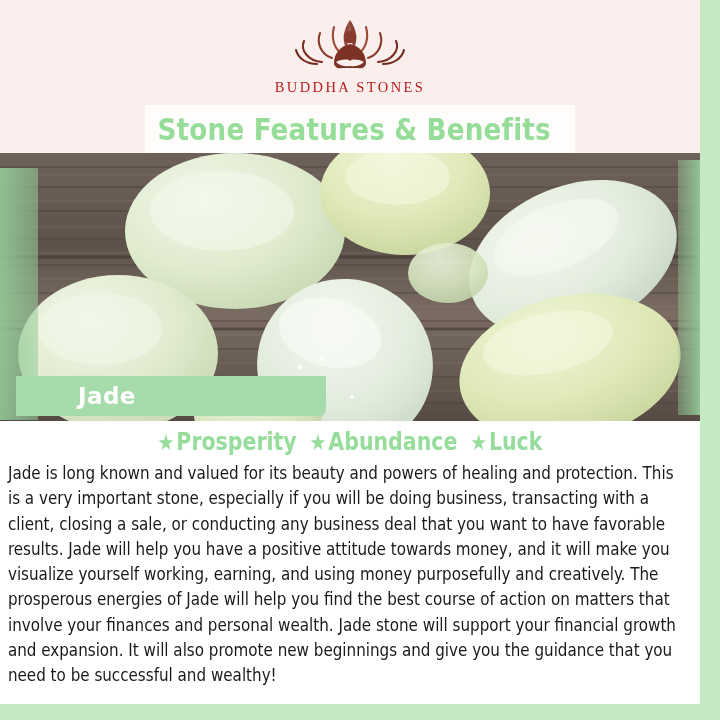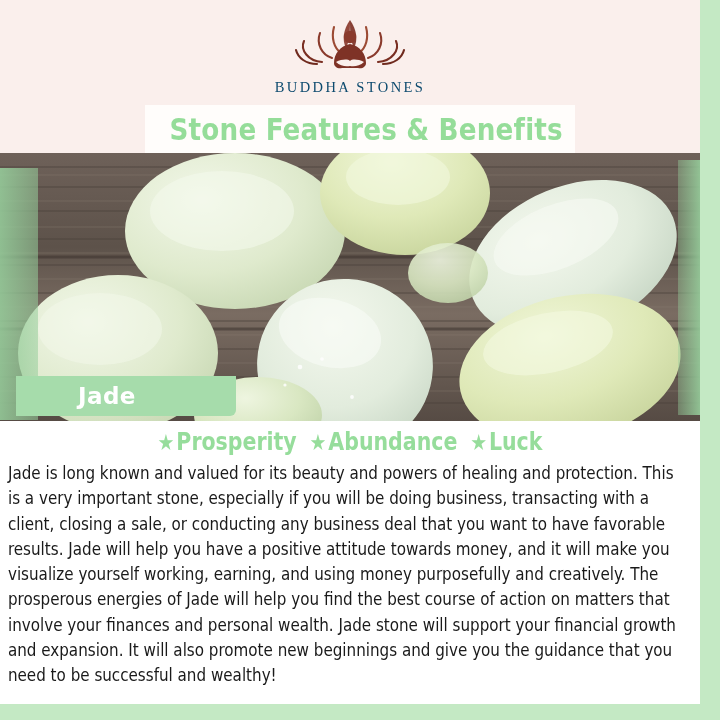--- a/index.html
+++ b/index.html
@@ -34,31 +34,31 @@
     display:flex; flex-direction:column;
     align-items:center; justify-content:flex-start;
     padding-top:14px;
   }
   .logo-mark { width:132px; height:62px; display:block; }
   .logo-word {
     margin-top:3px;
     font-family:"Liberation Serif", serif;
     font-size:14.5px;
     letter-spacing:2.4px;
-    color:#0c4a6e;
+    color:#b91c1c;
     font-weight:400;
   }
 
   
   .title-banner {
     position:absolute;
     left:145px; top:105px;
     width:430px; height:48px;
     background:#fffdfb;
-    display:flex; align-items:center; justify-content:flex-end;
+    display:flex; align-items:center; justify-content:flex-start;
     z-index:6;
   }
   .title-text {
     font-family:"DejaVu Sans Condensed","Liberation Sans Narrow","Liberation Sans", sans-serif;
     font-weight:bold;
     font-size:31px;
     color:#95dd99;
     letter-spacing:0.2px;
     transform:scaleX(0.94);
     white-space:nowrap;
@@ -85,21 +85,21 @@
     position:absolute; right:0; top:160px;
     width:22px; height:255px;
     background:linear-gradient(270deg, rgba(150,205,155,0.9), rgba(150,205,155,0.4));
     z-index:4;
   }
 
   
   .jade-bar {
     position:absolute;
     left:16px; top:376px;
-    width:220px; height:40px;
+    width:310px; height:40px;
     background:#a6dcab;
     border-radius:0 0 6px 0;
     display:flex; align-items:center;
     padding-left:62px;
     z-index:5;
   }
   .jade-text {
     color:#ffffff;
     font-weight:bold;
     font-size:23px;

